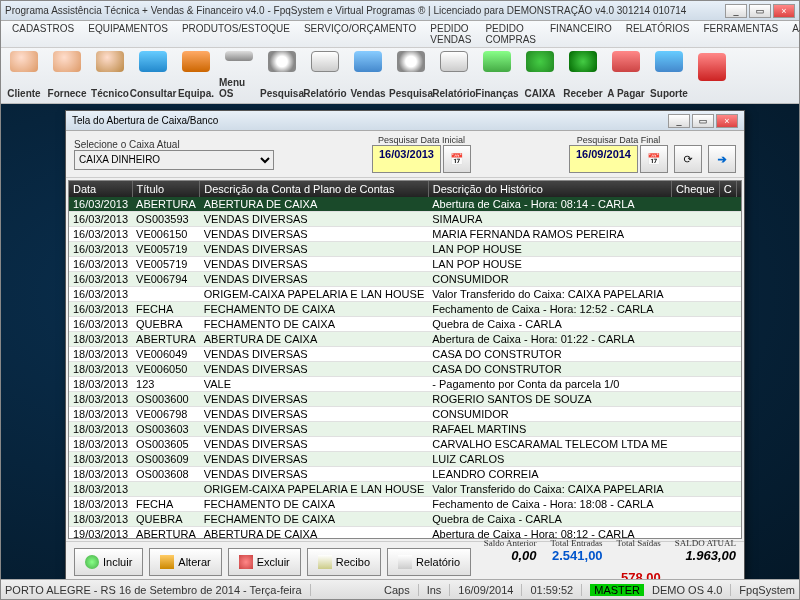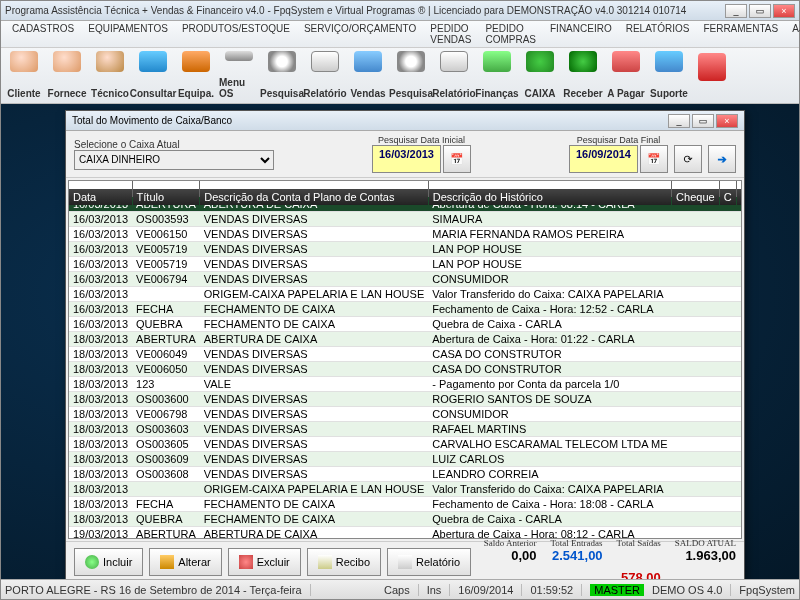--- a/index.html
+++ b/index.html
@@ -38,38 +38,38 @@
 .dlg-title span { font-size: 10px; flex: 1; }
 .dlg-top { padding: 4px 8px; display: flex; align-items: center; gap: 6px; background: #f0f0f0; border-bottom: 1px solid #ccc; }
 .dlg-top label { font-size: 10px; color: #333; }
 .dlg-top select { width: 200px; height: 20px; font-size: 10px; border: 1px solid #888; }
 .date-group { display: flex; flex-direction: column; align-items: center; margin-left: auto; }
 .date-group span { font-size: 9px; color: #333; }
 .date-val { background: #ffffa0; border: 1px solid #888; padding: 2px 6px; font-size: 11px; font-weight: bold; color: #006; }
 .sqbtn { width: 28px; height: 28px; border: 1px solid #888; background: linear-gradient(to bottom,#fff,#ddd); display: flex; align-items: center; justify-content: center; cursor: pointer; margin-top: 10px; }
 .grid-wrap { flex: 1; overflow: auto; background: #fff; border: 1px solid #888; margin: 2px; }
 table { width: 100%; border-collapse: collapse; font-size: 9px; }
-thead th { background: linear-gradient(to bottom,#444,#222); color: #fff; padding: 2px 4px; text-align: left; font-weight: normal; border-right: 1px solid #666; position: sticky; top: 8px; }
+thead th { background: linear-gradient(to bottom,#444,#222); color: #fff; padding: 2px 4px; text-align: left; font-weight: normal; border-right: 1px solid #666; position: sticky; top: 0; }
 tbody td { padding: 1px 4px; border-bottom: 1px solid #e0e0e0; white-space: nowrap; overflow: hidden; }
 tbody tr:nth-child(even) { background: #e8f4e8; }
 tbody tr.sel { background: #1a4a2a; color: #fff; }
 .num { text-align: right; }
 .dlg-bottom { height: 40px; background: #f0f0f0; border-top: 1px solid #ccc; display: flex; align-items: center; padding: 4px 8px; gap: 6px; }
 .action-btn { height: 28px; padding: 0 10px; border: 1px solid #888; background: linear-gradient(to bottom,#fff,#e0e0e0); display: flex; align-items: center; gap: 4px; cursor: pointer; font-size: 10px; }
 .action-btn .mini { width: 14px; height: 14px; }
 .mini-add { background: radial-gradient(circle,#8f8,#4a4); border-radius: 50%; }
 .mini-edit { background: linear-gradient(#fc6,#c80); }
 .mini-del { background: radial-gradient(circle,#f88,#c44); }
 .mini-rec { background: linear-gradient(#fff,#cc8); }
 .mini-rel { background: linear-gradient(#fff,#ccc); }
 .totals { margin-left: auto; display: flex; gap: 14px; }
 .total-col { display: flex; flex-direction: column; align-items: flex-end; }
 .total-col .lbl { font-size: 9px; color: #333; font-family: Liberation Serif, serif; }
 .total-col .val { font-size: 13px; font-weight: bold; }
-.val-blk { color: #000; }
+.val-blk { color: #000; font-style: italic; }
 .val-blue { color: #0055cc; }
 .val-red { color: #cc0000; margin-top: 22px; }
 .statusbar { background: linear-gradient(to bottom,#f0f0f0,#ddd); height: 20px; border-top: 1px solid #aaa; display: flex; align-items: center; padding: 0 4px; gap: 8px; font-size: 10px; color: #333; }
 .statusbar .seg { border-right: 1px solid #bbb; padding-right: 8px; }
 .statusbar .master { background: #0c0; color: #000; padding: 0 4px; }
 </style>
 </head>
 <body>
 
 <div class="main-window">
@@ -160,21 +160,21 @@
       </div>
       <div class="tool-btn">
         <div class="ico ico-sair"></div>
         <span></span>
       </div>
     </div>
 
   <div class="content-area">
     <div class="dialog">
       <div class="dlg-title">
-        <span>Total do Movimento de Caixa/Banco</span>
+        <span>Tela do Abertura de Caixa/Banco</span>
         <div class="win-btns">
           <div class="win-btn">_</div>
           <div class="win-btn">▭</div>
           <div class="win-btn close">×</div>
         </div>
       </div>
       <div class="dlg-top">
         <div style="display:flex;flex-direction:column;">
           <label>Selecione o Caixa Atual</label>
           <select>

